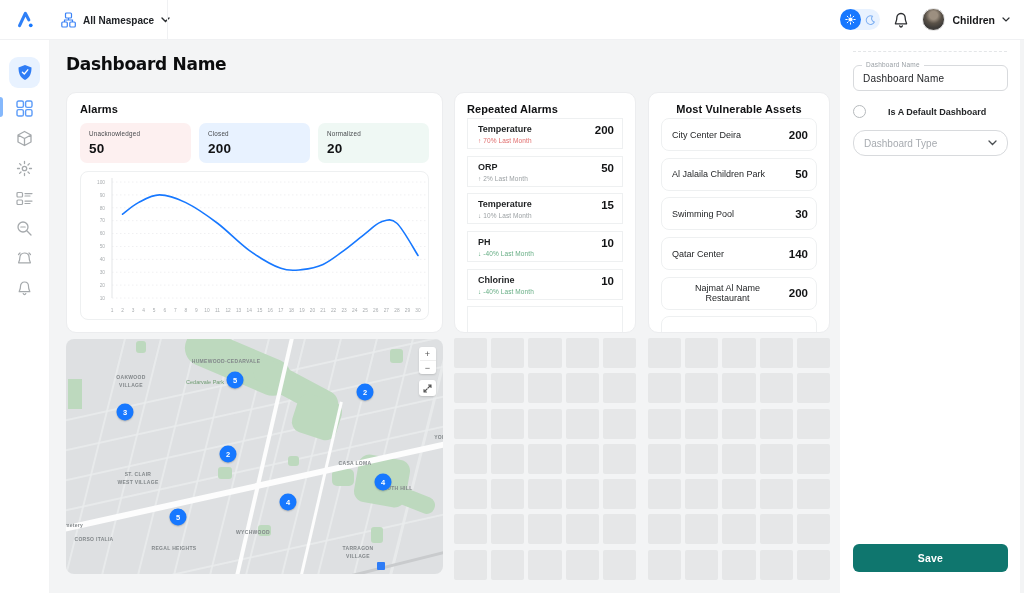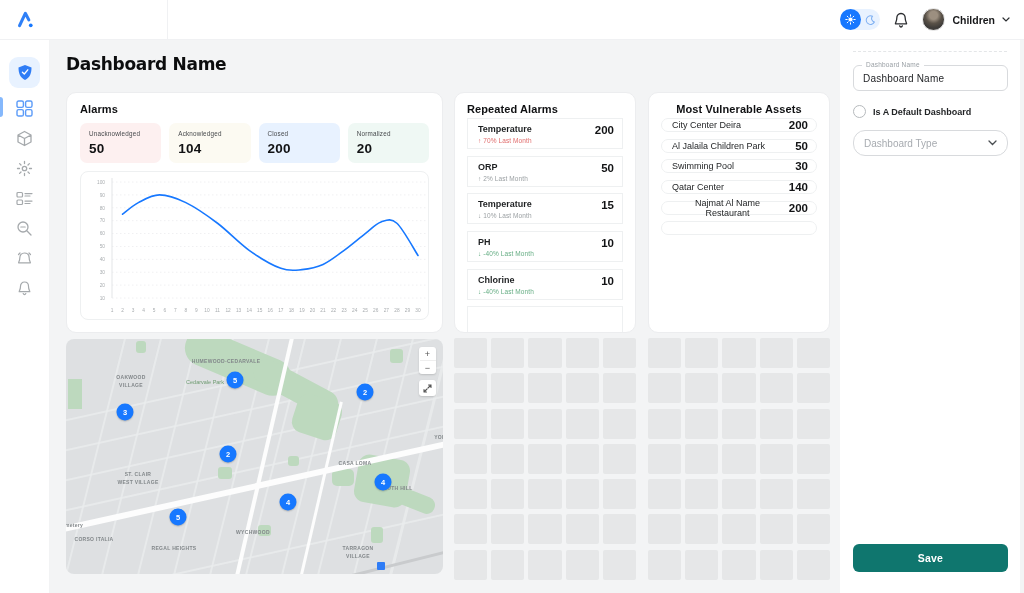--- a/index.html
+++ b/index.html
@@ -30,57 +30,69 @@
   .stats-row { display:flex; gap:8px; margin-top:8px; }
   .stat-box { flex:1; height:40px; border-radius:7px; padding:7px 9px; }
   .stat-label { font-size:6.3px; color:#46494c; letter-spacing:.2px; }
   .stat-value { font-size:13.5px; font-weight:800; color:#111214; margin-top:4px; letter-spacing:.3px;}
   .chart-box { margin-top:8px; border:1px solid #eef0f1; border-radius:8px; height:149px; position:relative; }
   .list-item { border:1px solid #eef0f1; border-radius:0; height:31px; margin-top:6.7px; padding:5px 8px 12px 10px; display:flex; justify-content:space-between; }
   .list-item:first-child, .asset-item:first-child { margin-top:3px; }
   .li-name { font-size:9px; font-weight:600; color:#1e2022; }
   .li-sub { font-size:6.5px; margin-top:3px; letter-spacing:.1px; }
   .li-value { font-size:11.5px; font-weight:800; color:#121315; align-self:center; margin-left:6px; }
-  .asset-item { border:1px solid #eef0f1; border-radius:8px; height:14px; margin-top:6.7px; padding:0 8px 0 10px; display:flex; justify-content:space-between; align-items:center; }
+  .asset-item { border:1px solid #eef0f1; border-radius:8px; height:33px; margin-top:6.7px; padding:0 8px 0 10px; display:flex; justify-content:space-between; align-items:center; }
   .sub-red { color:#e06c6c; } .sub-gray { color:#9ba0a3; } .sub-green { color:#67ae85; }
   .map { position:absolute; left:16px; top:299px; width:377px; height:235px; border-radius:8px; background:#dee0e2; overflow:hidden; }
   .park { position:absolute; background:#bdd9be; }
   .road { position:absolute; background:#fdfdfd; }
   .road2 { position:absolute; background:#eaecee; opacity:.8; }
   .map-label { position:absolute; font-size:5px; color:#82878a; font-weight:700; letter-spacing:.3px; text-align:center; transform:translate(-50%,-50%); white-space:pre; line-height:1.6; }
   .map-label.park-name { color:#6f9c72; font-weight:400; letter-spacing:0; font-size:5.5px; }
   .marker { position:absolute; width:17px; height:17px; border-radius:50%; background:#1778ff; color:#fff; font-size:7.5px; font-weight:700; display:flex; align-items:center; justify-content:center; transform:translate(-50%,-50%); box-shadow:0 1px 1.5px rgba(0,0,0,.2); }
   .map-zoomctl { position:absolute; right:7px; top:8px; width:17px; height:27px; background:#fff; border-radius:3px; box-shadow:0 1px 2px rgba(0,0,0,.15); display:flex; flex-direction:column; align-items:center; }
   .map-zoomctl .zbtn { height:13px; width:100%; display:flex; align-items:center; justify-content:center; font-size:9px; color:#555; }
   .map-expand { position:absolute; right:7px; top:41px; width:17px; height:16px; background:#fff; border-radius:3px; box-shadow:0 1px 2px rgba(0,0,0,.15); display:flex; align-items:center; justify-content:center; font-size:9px; color:#555; }
   .map-attr { position:absolute; right:58px; bottom:4px; width:8px; height:8px; background:#2e7cf6; border-radius:1px; }
   .ph-grid { position:absolute; top:298px; width:182px; height:242px; display:grid; grid-template-columns:repeat(5,1fr); grid-auto-rows:30px; gap:5.3px 4px; }
   #ph-grid-1 { left:404px; } #ph-grid-2 { left:598px; }
   .ph-cell { background:#e6e7e8; border-radius:2px; }
   .rpanel { position:absolute; left:840px; top:40px; width:180px; height:553px; background:#fff; padding:0 13px; }
   .rpanel-divider { position:absolute; left:13px; right:13px; top:11px; border-top:1px dashed #e4e6e8; }
   .float-field { position:absolute; left:13px; top:25px; width:155px; height:26px; border:1px solid #d8dadd; border-radius:6px; background:#fff; }
   .float-label { position:absolute; top:-5px; left:8px; background:#fff; padding:0 4px; font-size:6.5px; color:#9aa0a5; letter-spacing:.2px; }
   .float-input { width:100%; height:100%; border:0; outline:0; background:transparent; font-size:10px; color:#232528; padding:0 9px; font-family:"Liberation Sans",sans-serif; font-weight:400; letter-spacing:.2px; }
-  .radio-row { position:absolute; left:13px; top:65px; display:flex; align-items:center; gap:7px; }
+  .radio-row { position:absolute; left:13px; top:65px; display:flex; align-items:center; gap:22px; }
   .radio-circle { width:13px; height:13px; border-radius:50%; border:1.5px solid #b6babd; background:#fff; }
   .radio-label { font-size:9px; font-weight:600; color:#232527; }
   .select-box { position:absolute; left:13px; top:90px; width:155px; height:26px; border:1px solid #d8dadd; border-radius:12px; display:flex; align-items:center; justify-content:space-between; padding:0 10px; }
   .select-text { font-size:10px; color:#a7abb0; }
   .save-btn { position:absolute; left:13px; top:504px; width:155px; height:28px; background:#0f766e; border:0; border-radius:6px; color:#fff; font-size:10.5px; font-weight:600; font-family:"Liberation Sans",sans-serif; letter-spacing:.2px; }
   svg { display:block; }
 </style>
 </head>
 <body>
 
 <div class="topbar">
   <svg class="logo" viewBox="0 0 24 22">
     <path d="M3 19 L10.5 3 L15 11.5" fill="none" stroke="#2f80f7" stroke-width="4" stroke-linecap="round" stroke-linejoin="round"></path>
     <circle cx="17.5" cy="18.5" r="2.4" fill="#1778ff"></circle>
   </svg>
+  <div class="ns-group">
+    <svg width="15" height="16" viewBox="0 0 15 16">
+      <rect x="4.5" y="1" width="6" height="5" rx="1" fill="none" stroke="#3b82f6" stroke-width="1.2"></rect>
+      <rect x="0.8" y="10" width="5.5" height="5" rx="1" fill="none" stroke="#3b82f6" stroke-width="1.2"></rect>
+      <rect x="8.8" y="10" width="5.5" height="5" rx="1" fill="none" stroke="#3b82f6" stroke-width="1.2"></rect>
+      <path d="M7.5 6 V8 M3.5 10 V8 H11.5 V10" fill="none" stroke="#3b82f6" stroke-width="1.2"></path>
+    </svg>
+    <span class="ns-label">All Namespace</span>
+    <svg width="9" height="6" viewBox="0 0 9 6">
+        <path d="M1 1 L4.5 4.5 L8 1" fill="none" stroke="#2b2e31" stroke-width="1.4" stroke-linecap="round"></path>
+      </svg>
+  </div>
   <div class="topbar-divider"></div>
   <div class="top-right">
     <div class="theme-pill">
       <div class="theme-sun">
         <svg width="11" height="11" viewBox="0 0 11 11">
             <circle cx="5.5" cy="5.5" r="2.1" fill="#fff"></circle>
             <g stroke="#fff" stroke-width="1" stroke-linecap="round">
               <path d="M5.5 .8 V2.2 M5.5 8.8 V10.2 M.8 5.5 H2.2 M8.8 5.5 H10.2 M2.2 2.2 L3.2 3.2 M7.8 7.8 L8.8 8.8 M8.8 2.2 L7.8 3.2 M3.2 7.8 L2.2 8.8"></path>
             </g>
           </svg>
@@ -162,24 +174,20 @@
 
 <div class="main">
   <div class="page-title">Dashboard Name</div>
 
   <div class="card" id="card-alarms">
     <div class="card-title">Alarms</div>
     <div class="stats-row" id="stats-row">
         <div class="stat-box" style="background: rgb(253, 240, 240);">
           <div class="stat-label">Unacknowledged</div>
           <div class="stat-value">50</div>
-        </div>
-        <div class="stat-box" style="background: rgb(252, 250, 242);">
-          <div class="stat-label">Acknowledged</div>
-          <div class="stat-value">104</div>
         </div>
         <div class="stat-box" style="background: rgb(232, 242, 255);">
           <div class="stat-label">Closed</div>
           <div class="stat-value">200</div>
         </div>
         <div class="stat-box" style="background: rgb(239, 248, 244);">
           <div class="stat-label">Normalized</div>
           <div class="stat-value">20</div>
         </div>
       </div>

